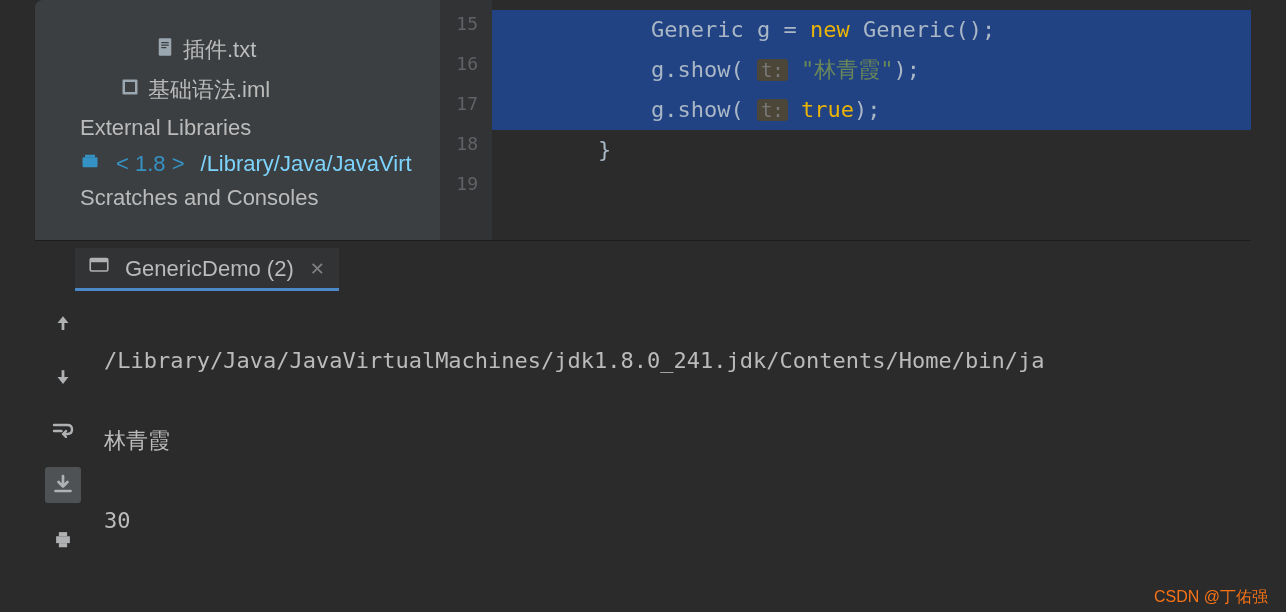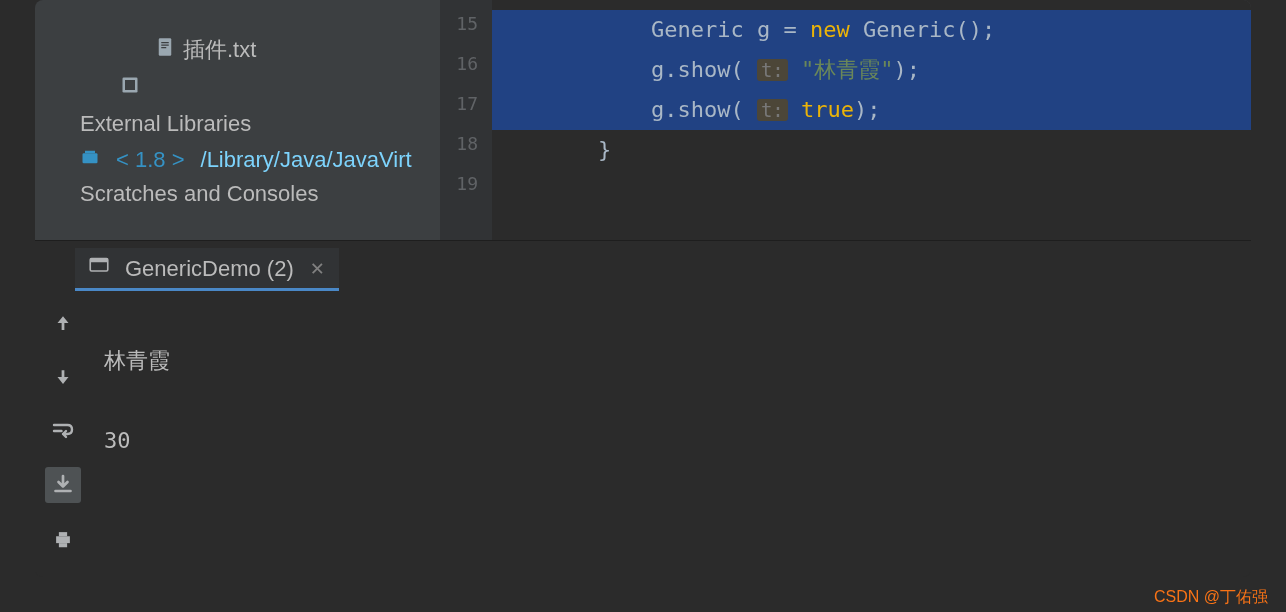--- a/index.html
+++ b/index.html
@@ -62,20 +62,21 @@
           </span>
           <span>插件.txt</span>
         </div>
         <div class="tree-item ind1b">
           <span class="module-icon">
             <svg viewBox="0 0 16 16">
                 <rect x="2" y="2" width="12" height="12" rx="1" fill="#9aa7b0"></rect>
                 <rect x="4" y="4" width="8" height="8" fill="#3c3f41"></rect>
               </svg>
           </span>
+          <span>基础语法.iml</span>
         </div>
         <div class="tree-item ind0">
           <span>External Libraries</span>
         </div>
         <div class="jdk">
           <span class="lib-icon">
             <svg viewBox="0 0 16 16">
                 <rect x="2" y="5" width="12" height="8" rx="1" fill="#3592c4"></rect>
                 <rect x="4" y="3" width="8" height="2" fill="#3592c4"></rect>
               </svg>
@@ -144,20 +145,21 @@
           </div>
         <div class="tbtn">
             <svg width="22" height="22" viewBox="0 0 16 16">
               <rect x="3" y="6" width="10" height="5" fill="#afb1b3"></rect>
               <rect x="5" y="3" width="6" height="3" fill="#afb1b3"></rect>
               <rect x="5" y="11" width="6" height="3" fill="#afb1b3"></rect>
             </svg>
           </div>
       </div>
       <div class="console-out">
+<div>/Library/Java/JavaVirtualMachines/jdk1.8.0_241.jdk/Contents/Home/bin/ja</div>
 <div>林青霞</div>
 <div>30</div>
 
 
 
       </div>
     </div>
   </div>
 
   <div class="watermark">CSDN @丁佑强</div>

